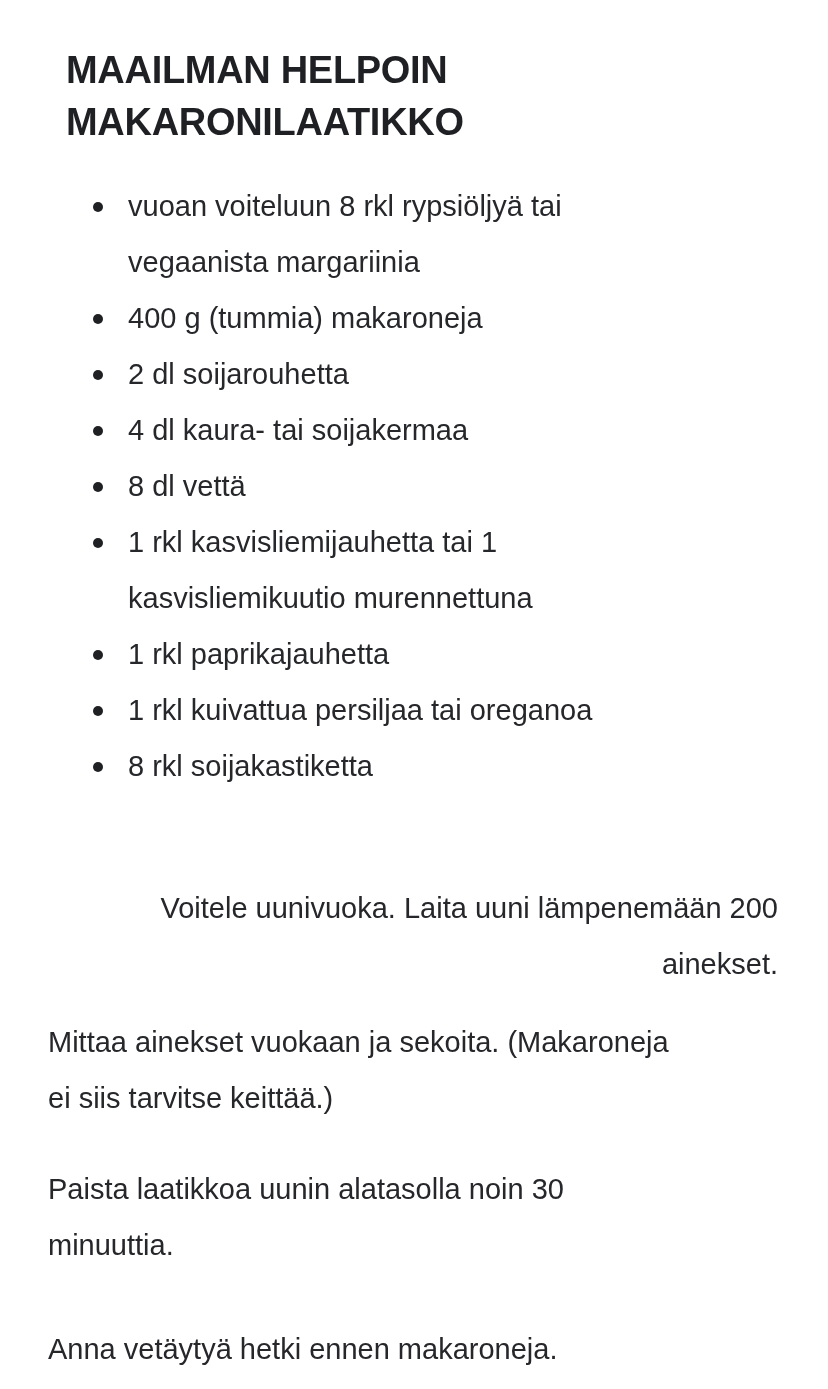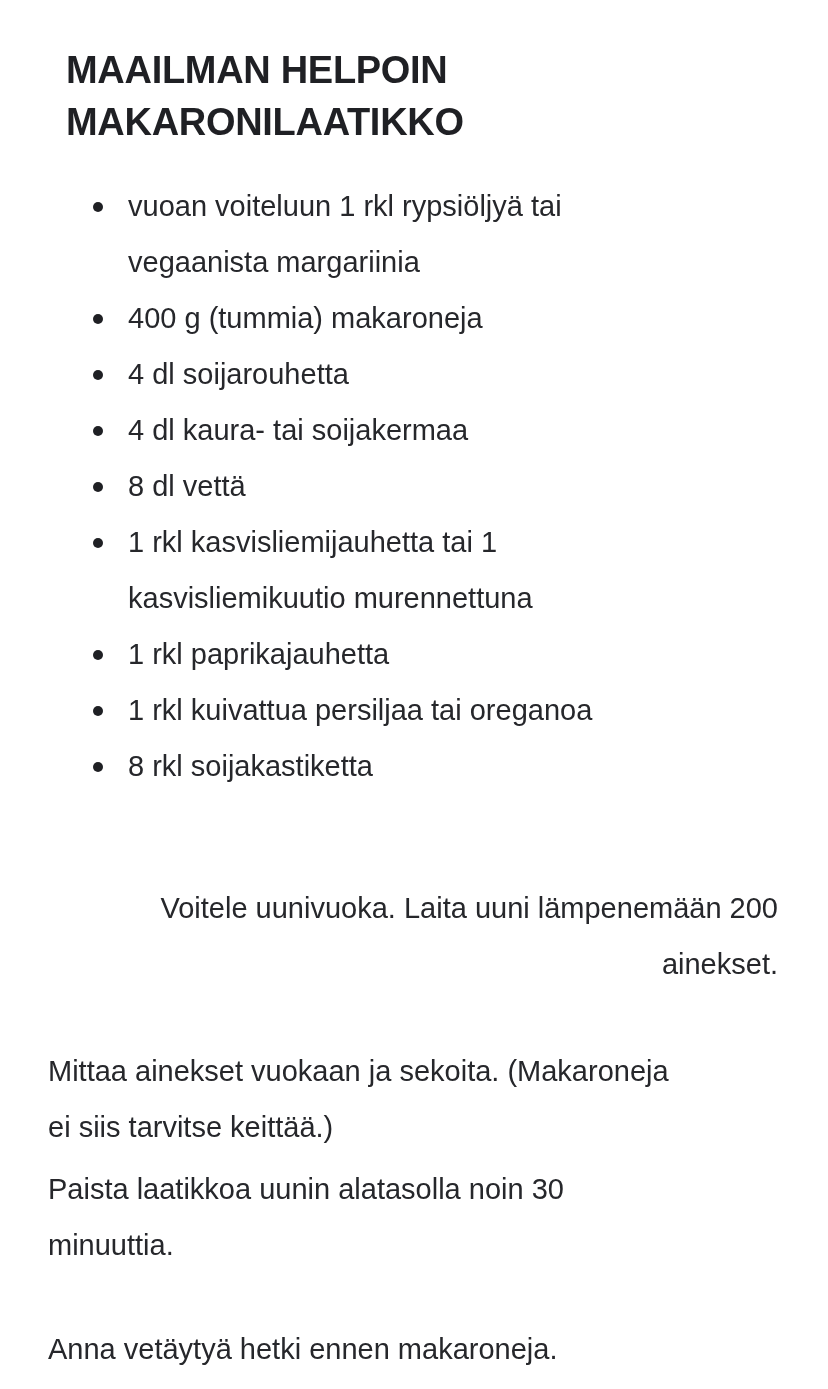--- a/index.html
+++ b/index.html
@@ -57,47 +57,47 @@
     .para {
       position: absolute;
       left: 48px;
       width: 730px;
       margin: 0;
       font-size: 29px;
       line-height: 56px;
       color: #26272b;
     }
     .p1 { top: 880px; text-align: right; }
-    .p2 { top: 1043px; }
+    .p2 { top: 1014px; }
     .p3 { top: 1161px; }
     .p4 { top: 1321px; }
   </style>
 </head>
 <body>
 
 <div class="page">
 
   <h1 class="title">
     <span>MAAILMAN HELPOIN</span><br>
     <span>MAKARONILAATIKKO</span>
   </h1>
 
   <ul class="ingredients">
     <li>
       <span class="bullet"></span>
-      <span>vuoan voiteluun 1 rkl rypsiöljyä tai</span><br>
+      <span>vuoan voiteluun 8 rkl rypsiöljyä tai</span><br>
       <span>vegaanista margariinia</span>
     </li>
     <li>
       <span class="bullet"></span>
       <span>400 g (tummia) makaroneja</span>
     </li>
     <li>
       <span class="bullet"></span>
-      <span>4 dl soijarouhetta</span>
+      <span>2 dl soijarouhetta</span>
     </li>
     <li>
       <span class="bullet"></span>
       <span>4 dl kaura- tai soijakermaa</span>
     </li>
     <li>
       <span class="bullet"></span>
       <span>8 dl vettä</span>
     </li>
     <li>

